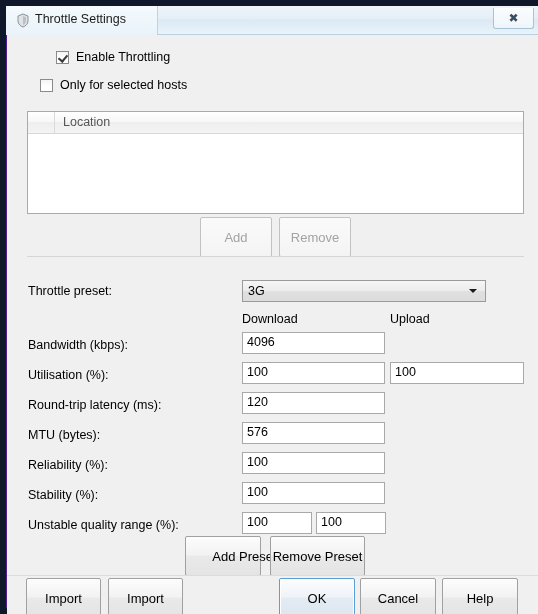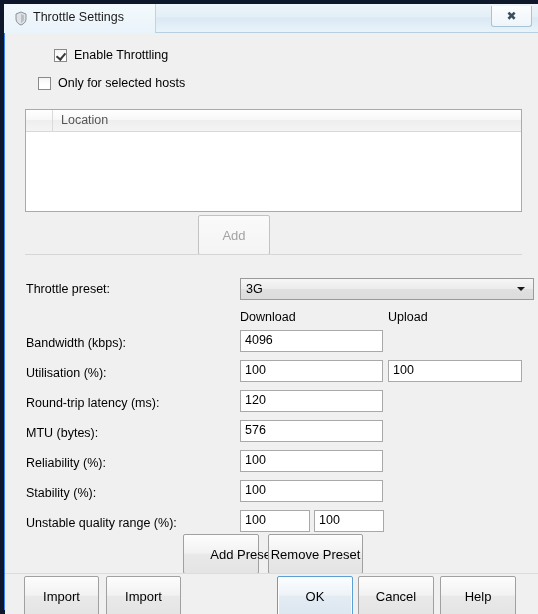--- a/index.html
+++ b/index.html
@@ -15,22 +15,22 @@
     color: #000000;
     overflow: hidden;
   }
 
   .window {
     position: absolute;
     left: 0; top: 0;
     width: 538px;
     height: 614px;
     box-sizing: border-box;
-    background: #3b82f6;
-    border: 4px solid #0f172a;
+    background: #4c1d95;
+    border: 6px solid #0f172a;
   }
 
   
   .titlebar {
     position: absolute;
     left: 0; top: 0;
     width: 536px;
     height: 29px;
     background: linear-gradient(to bottom, #eef5fa 0%, #e3eef6 45%, #dbe9f4 50%, #e9f3fa 100%);
     border-bottom: 1px solid #b8cfe0;
@@ -227,21 +227,21 @@
     color: #000;
     padding: 0 0 3px 4px;
     line-height: 20px;
     outline: none;
   }
 
   
   .combo {
     position: absolute;
     left: 235px; top: 245px;
-    width: 294px; height: 22px;
+    width: 244px; height: 22px;
     box-sizing: border-box;
     background: linear-gradient(to bottom, #f6f6f6 0%, #ececec 48%, #e0e0e0 50%, #dcdcdc 100%);
     border: 1px solid #9a9a9a;
     cursor: pointer;
   }
   .combo-text {
     position: absolute;
     left: 5px; top: 0;
     height: 20px;
     line-height: 20px;
@@ -300,20 +300,21 @@
 
     <div class="listview">
       <div class="lv-header">
         <div class="lv-col-gutter"></div>
         <div class="lv-col-location">Location</div>
       </div>
       <div class="lv-body"></div>
     </div>
 
     <button class="btn disabled" style="left:193px; top:182px; width:72px;">Add</button>
+    <button class="btn disabled" style="left:272px; top:182px; width:72px;">Remove</button>
 
     <div class="separator"></div>
 
     <div class="flabel" style="left:21px; top:249px;">Throttle preset:</div>
     <div class="combo">
       <span class="combo-text">3G</span>
       <span class="combo-arrow"></span>
     </div>
 
     <div class="colhead" style="left:235px; top:277px;">Download</div>

